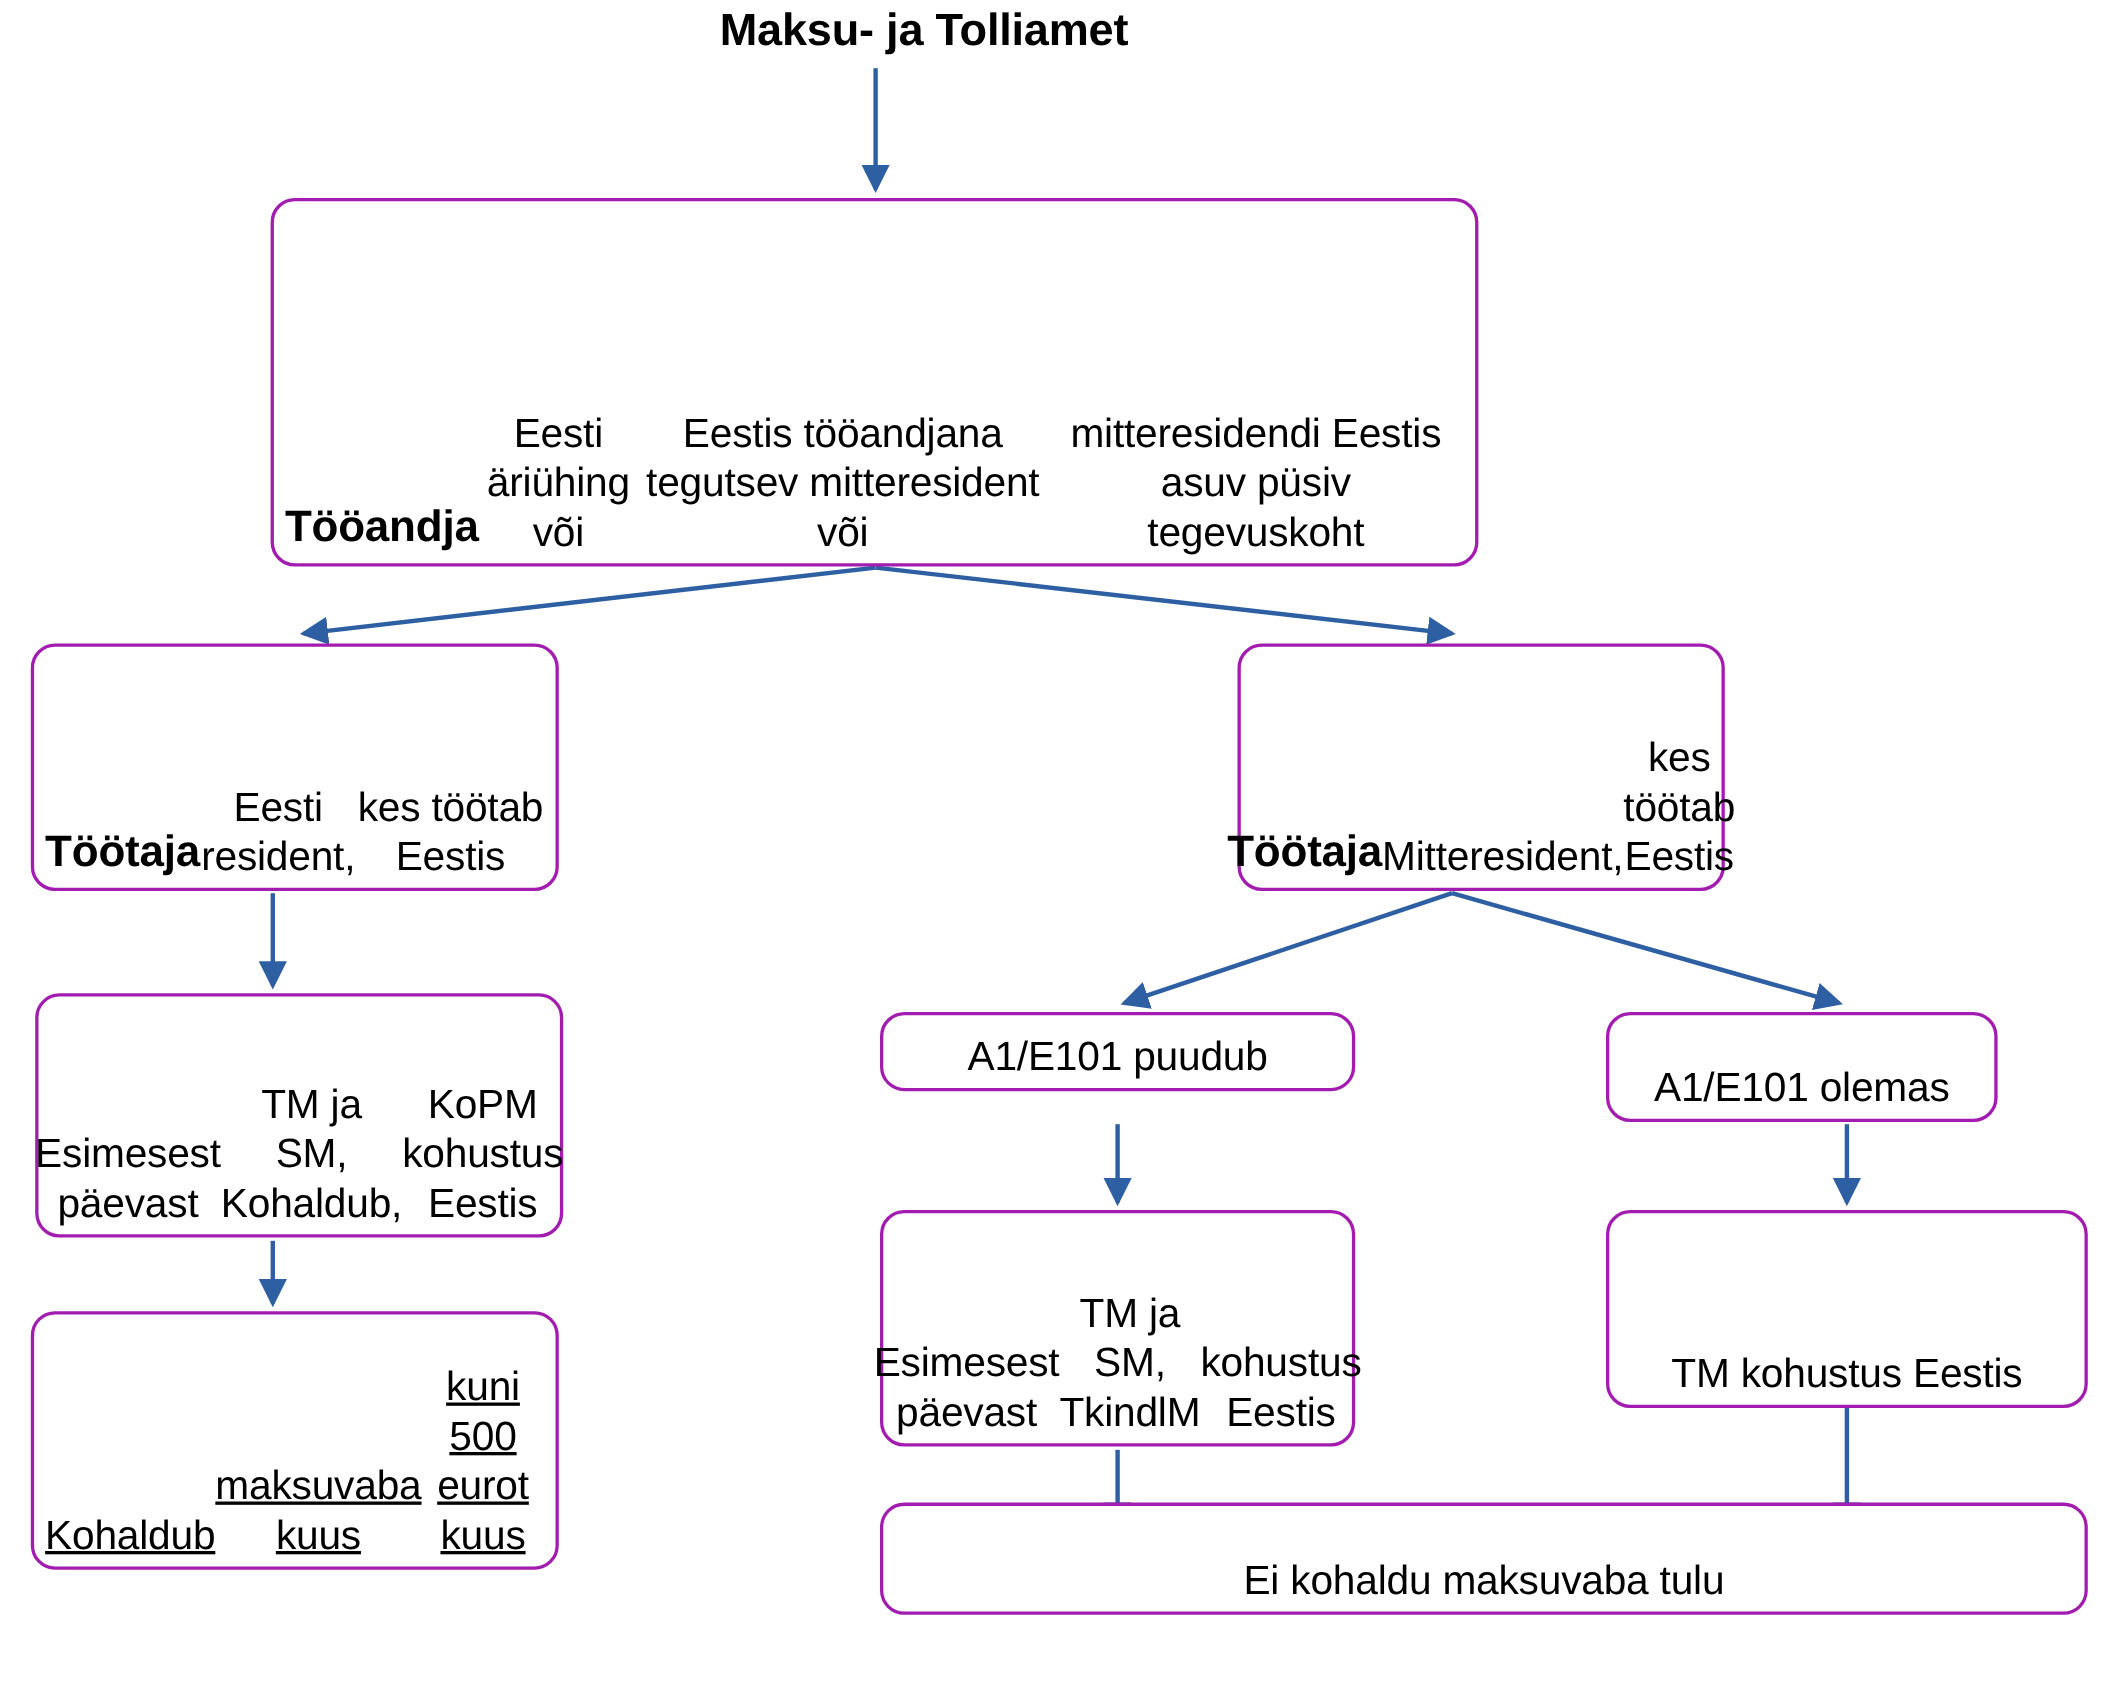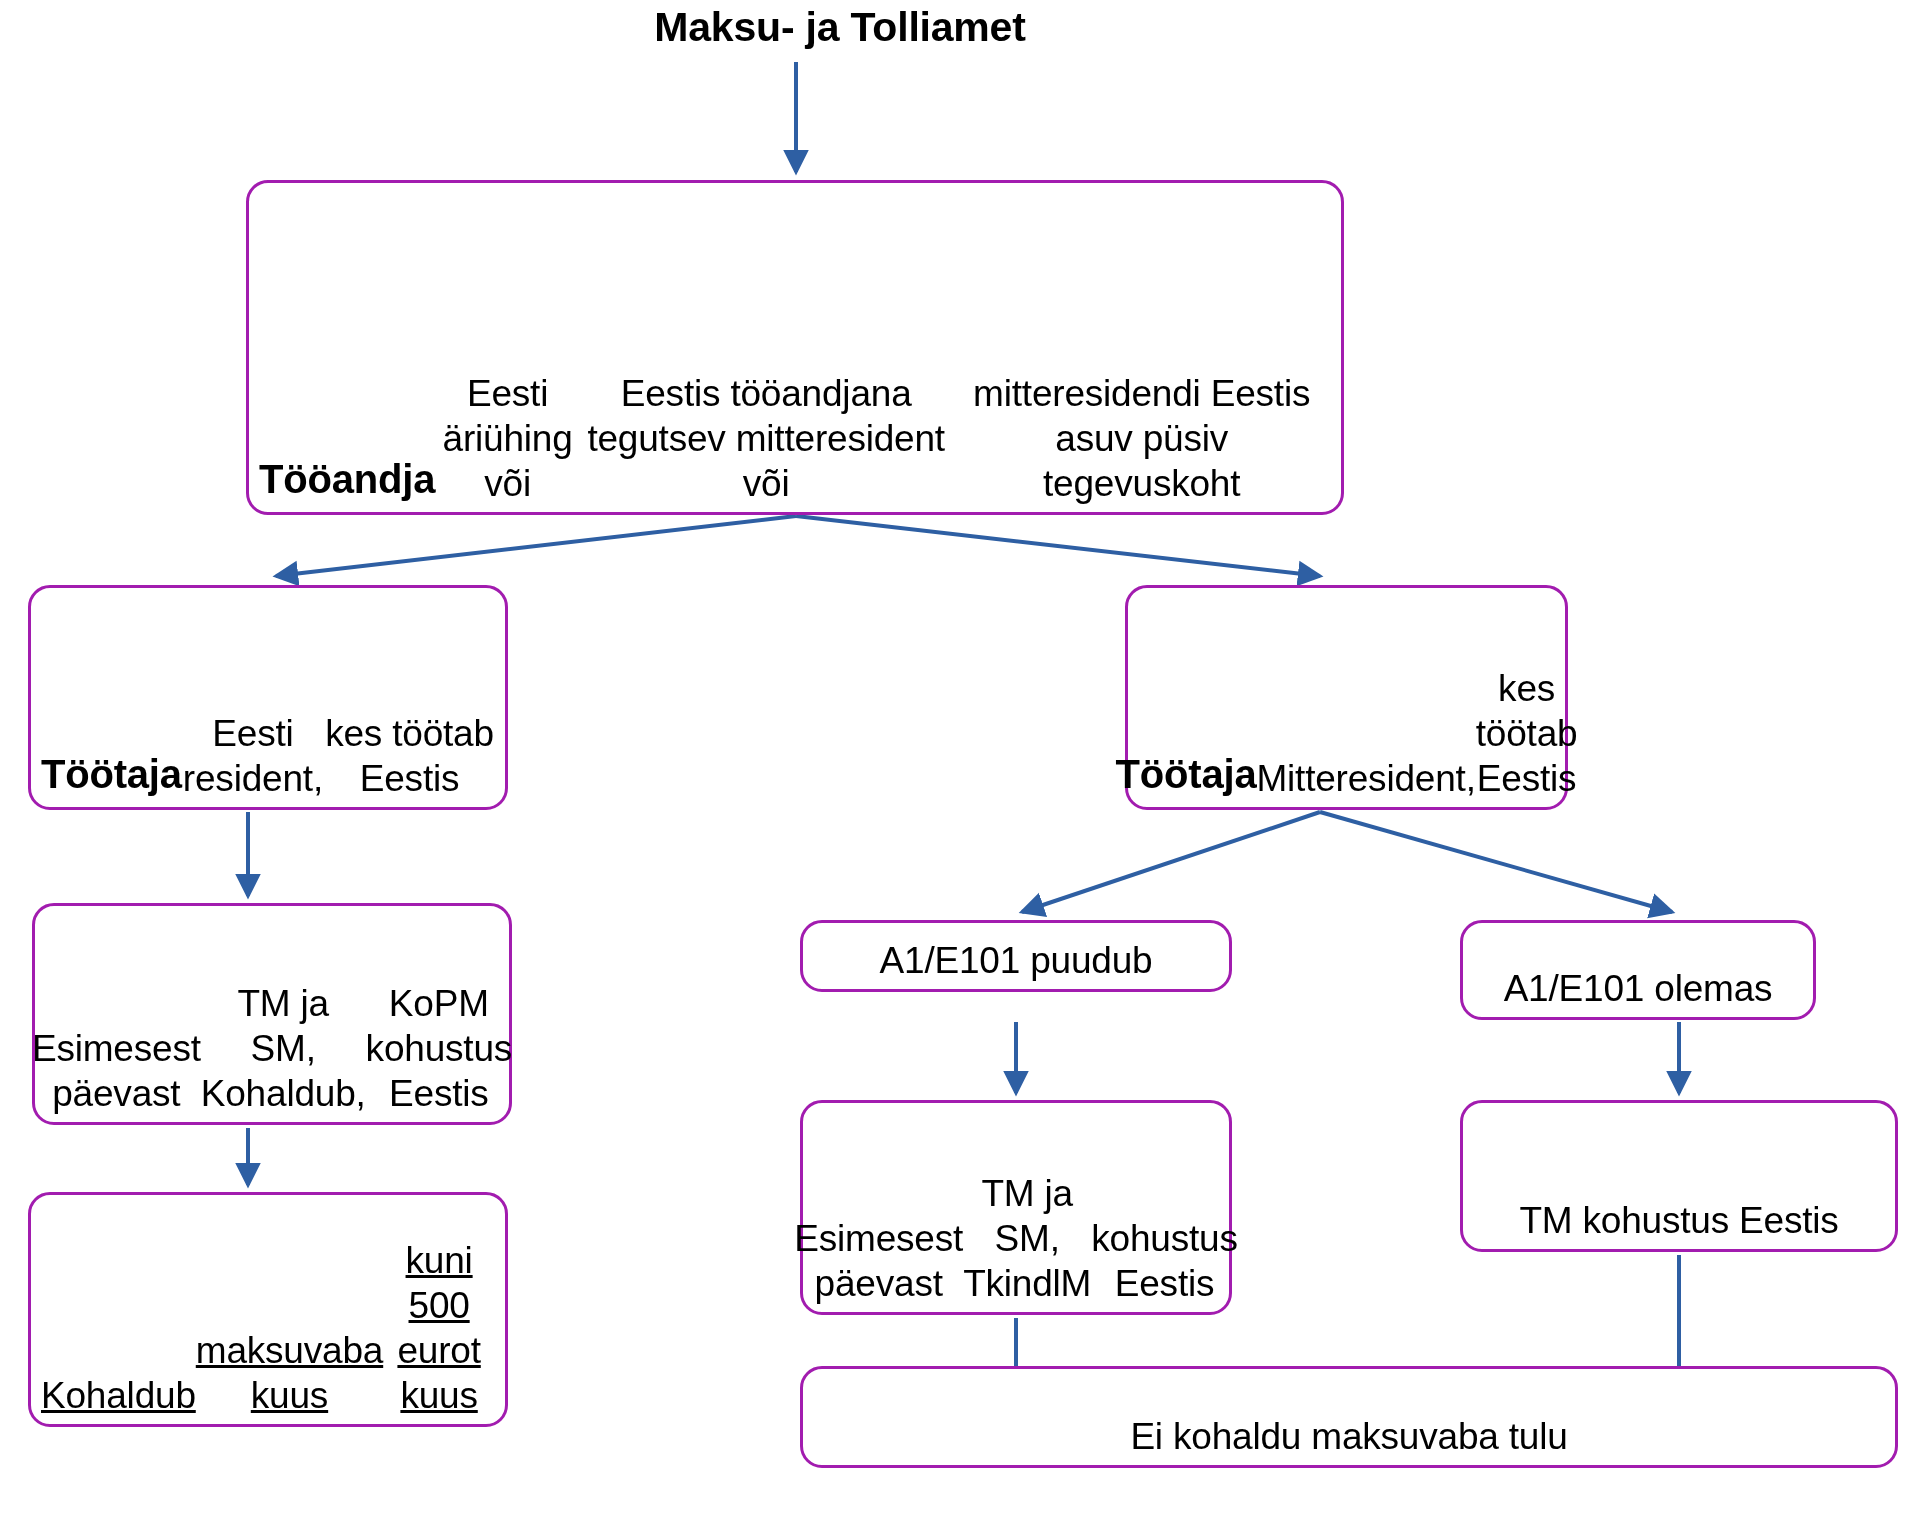--- a/index.html
+++ b/index.html
@@ -60,21 +60,21 @@
   
   #node-header      { left: 560px;  top: 4px;    width: 560px; }
   #node-employer    { left: 246px;  top: 180px;  width: 1098px; height: 335px; }
   #node-resident    { left: 28px;   top: 585px;  width: 480px; height: 225px; }
   #node-nonresident { left: 1125px; top: 585px;  width: 443px; height: 225px; }
   #node-left-oblig  { left: 32px;   top: 903px;  width: 480px; height: 222px; }
   #node-left-result { left: 28px;   top: 1192px; width: 480px; height: 235px; text-decoration: underline; }
   #node-a1-missing  { left: 800px;  top: 920px;  width: 432px; height: 72px; }
   #node-a1-present  { left: 1460px; top: 920px;  width: 356px; height: 100px; }
   #node-mid-oblig   { left: 800px;  top: 1100px; width: 432px; height: 215px; }
-  #node-right-oblig { left: 1460px; top: 1100px; width: 438px; height: 152px; }
+  #node-right-oblig { left: 1460px; top: 1100px; width: 438px; height: 180px; }
   #node-bottom      { left: 800px;  top: 1366px; width: 1098px; height: 102px; }
 </style>
 </head>
 <body>
 
 <div id="canvas">
 
   <svg id="edges" viewBox="0 0 1920 1534" width="1920" height="1534">
     <defs>
       <marker id="arrow" viewBox="0 0 12 12" refX="9.5" refY="6" markerWidth="7" markerHeight="7" orient="auto-start-reverse">

